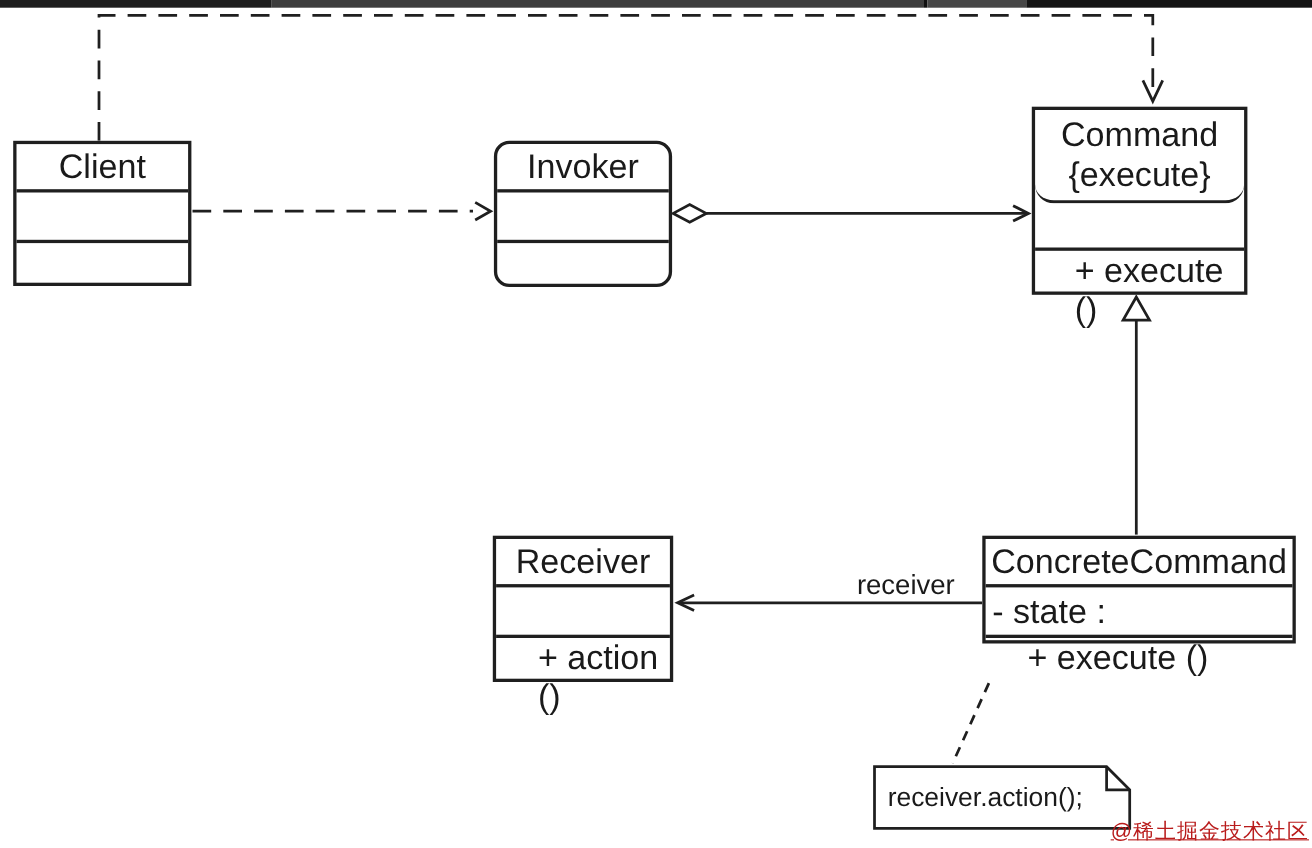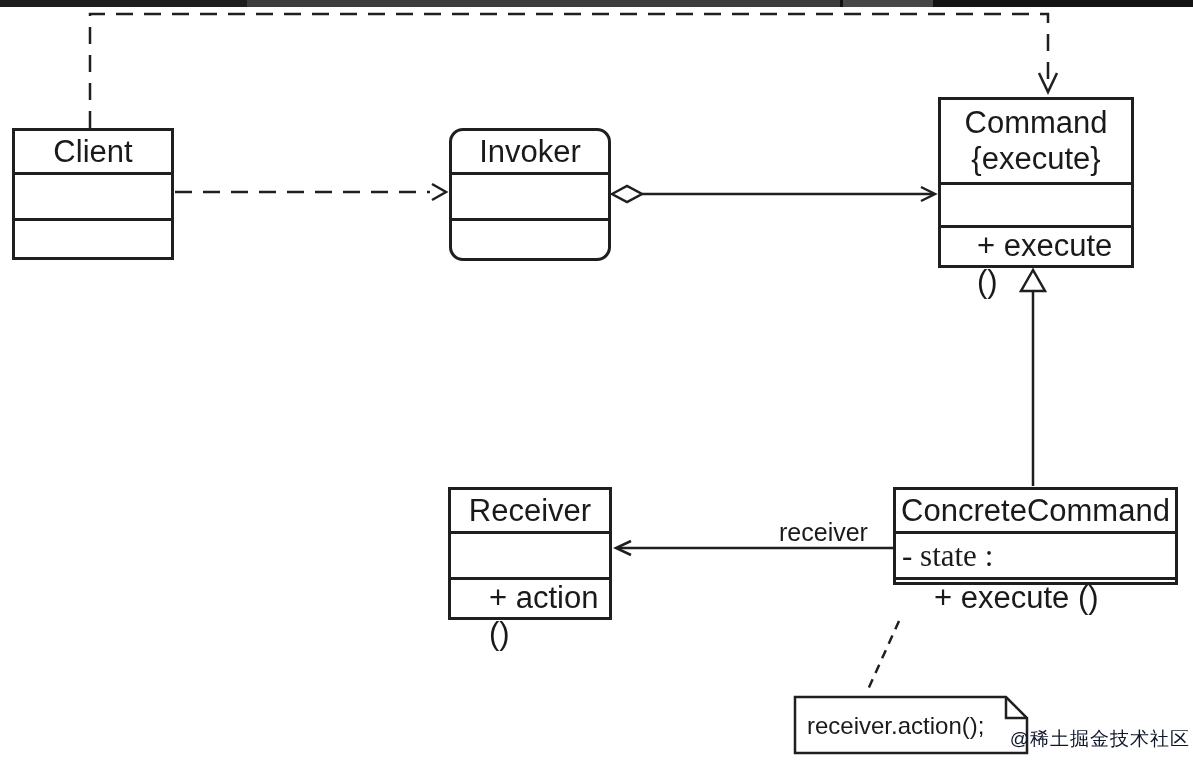--- a/index.html
+++ b/index.html
@@ -42,59 +42,59 @@
     align-items: center; justify-content: center;
     line-height: 36px;
     flex: 0 0 auto;
   }
   .c-attrs {
     border-bottom: 3px solid #1f1f1f;
     display: flex; align-items: center;
     padding-left: 6px;
     flex: 0 0 auto;
     box-sizing: border-box;
-    font-family: Liberation Serif, serif;
   }
   .c-ops {
     display: flex; align-items: center;
     padding-left: 6px;
     flex: 1 1 auto;
     margin-left: 32px;
   }
 
   .box-client   { left: 12px;  top: 128px; width: 162px; height: 132px; text-align: center; }
   .box-invoker  { left: 449px; top: 128px; width: 162px; height: 133px; border-radius: 14px; }
   .box-command  { left: 938px; top: 97px;  width: 196px; height: 171px; }
   .box-receiver { left: 448px; top: 487px; width: 164px; height: 133px; }
   .box-concrete { left: 893px; top: 487px; width: 285px; height: 98px; }
 
   .box-client .c-title, .box-invoker .c-title,
   .box-receiver .c-title, .box-concrete .c-title { height: 41px; }
   .box-client .c-attrs, .box-invoker .c-attrs,
   .box-receiver .c-attrs, .box-concrete .c-attrs { height: 46px; }
 
-  .box-command .c-title { height: 82px; }
+  .box-command .c-title { height: 82px; border-radius: 17px; }
   .box-command .c-attrs { height: 43px; }
   .box-command .c-ops   { padding-left: 4px; }
 
   
   .assoc-label {
     position: absolute; left: 779px; top: 518px;
     font-size: 25px; color: #1a1a1a;
   }
   .note-text {
     position: absolute; left: 807px; top: 699px;
     height: 54px; width: 210px;
     display: flex; align-items: center;
     font-size: 24px; color: #1a1a1a;
   }
   .watermark {
-    position: absolute; right: 3px; bottom: 19px;
-    font-size: 19px; color: #0f172a;
+    position: absolute; right: 3px; bottom: 2px;
+    font-size: 19px; color: #b91c1c;
     letter-spacing: 1px;
+    text-decoration: underline;
   }
 </style>
 </head>
 <body>
 
 <div class="canvas">
 
   <div class="top-bar">
     <div class="seg seg1"></div>
     <div class="seg seg2"></div>

